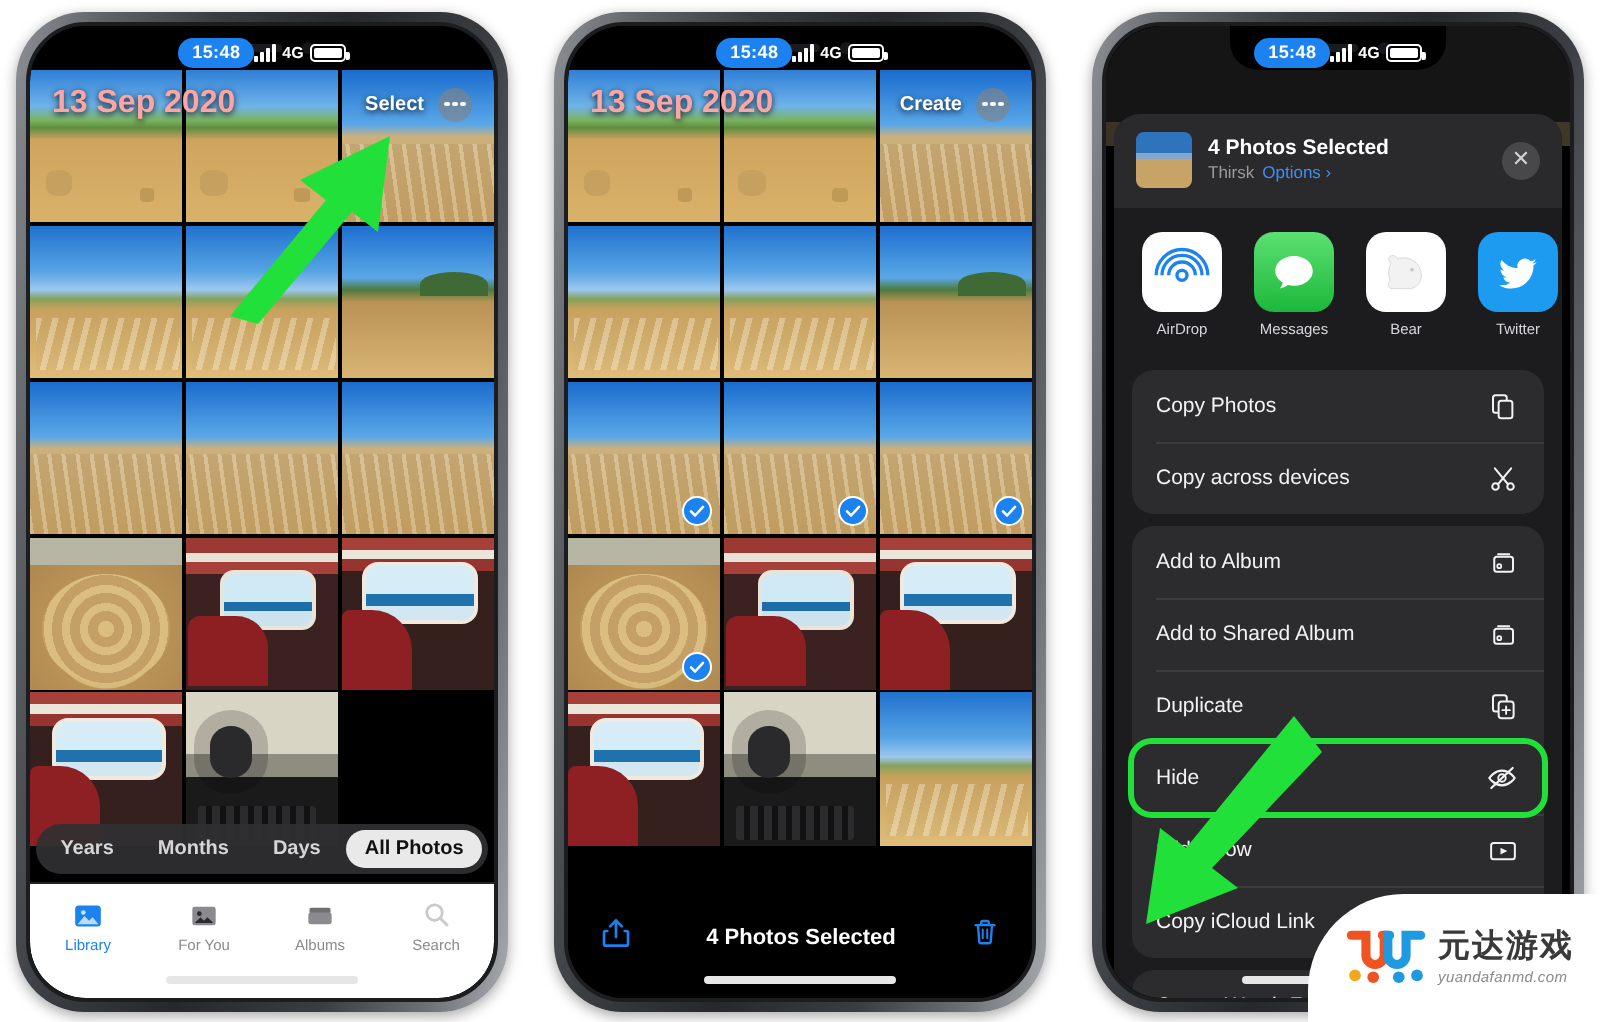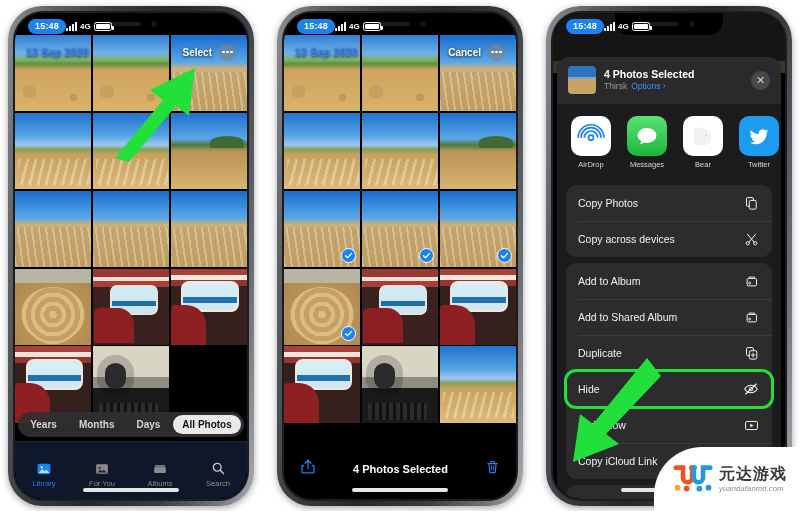--- a/index.html
+++ b/index.html
@@ -63,21 +63,21 @@
     z-index: 40;
     display: flex; align-items: center; justify-content: center; gap: 10px;
   }
   .notch .speaker { width: 36px; height: 4px; border-radius: 3px; background: #191b1e; }
   .notch .cam { width: 6px; height: 6px; border-radius: 50%; background: #14161a; }
 
   
   .statusbar {
     position: absolute; top: 0; left: 0; right: 0; height: 24px;
     z-index: 45;
-    display: flex; align-items: center; justify-content: flex-start;
+    display: flex; align-items: center; justify-content: center;
     padding: 12px 13px;
     pointer-events: none;
   }
   .clock-pill {
     background: #1b82f0; color: #fff;
     font-size: 9px; font-weight: bold;
     padding: 2px 7px 3px; border-radius: 9px;
     letter-spacing: .2px;
     margin-top: 3px;
   }
@@ -187,21 +187,21 @@
   .art.blank { background:#000; }
 
   
   .grid-header {
     position: absolute; top: 26px; left: 0; right: 0;
     height: 26px; z-index: 30;
     display: flex; align-items: center; justify-content: space-between;
     padding: 0 11px;
   }
   .grid-date {
-    color:#3b82f6; font-size:11px; font-weight:bold;
+    color:#fca5a5; font-size:16px; font-weight:bold;
     text-shadow: 0 1px 3px rgba(0,0,0,.85);
   }
   .grid-actions { display:flex; align-items:center; gap:7px; }
   .select-btn {
     color:#fff; font-size:10px; font-weight:600;
     text-shadow: 0 1px 3px rgba(0,0,0,.85);
   }
   .dots-btn {
     width:17px; height:17px; border-radius:50%;
     background: rgba(130,130,130,.62);
@@ -232,24 +232,24 @@
     gap: 4px;
   }
   .seg {
     color:#d6d6d6; font-size:10px; font-weight:600;
     padding: 4px 9px; border-radius: 12px; white-space:nowrap;
   }
   .seg.active { background:#e9e9ea; color:#111; }
 
   .tabbar {
     position:absolute; left:0; right:0; bottom:0; height:58px; z-index:32;
-    background:#0f172a;
+    background:#ffffff;
     border-top:.5px solid #232326;
     display:flex; align-items:flex-start; justify-content:space-around;
-    padding-top:19px;
+    padding-top:8px;
   }
   .tab { display:flex; flex-direction:column; align-items:center; gap:3px; width:50px; }
   .tab .tico { width:17px; height:15px; display:flex; align-items:center; justify-content:center; }
   .tab .tlbl { font-size:7.5px; color:#8a8a8f; }
   .tab.active .tlbl { color:#1b82f0; }
   .home-ind {
     position:absolute; bottom:7px; left:50%; transform:translateX(-50%);
     width:96px; height:4px; border-radius:3px; background:#e6e6e6; z-index:34;
   }
 
@@ -576,21 +576,21 @@
                 <div class="art table-top"></div>
               </div>
             <div class="cell">
                 <div class="art sky-field"></div>
               </div>
           </div>
 
           <div class="grid-header">
             <div class="grid-date">13 Sep 2020</div>
             <div class="grid-actions">
-              <div class="select-btn">Cancel</div>
+              <div class="select-btn">Create</div>
               <div class="dots-btn">
                   <i></i>
                   <i></i>
                   <i></i>
                 </div>
             </div>
           </div>
 
           <div class="selbar">
             <span>

